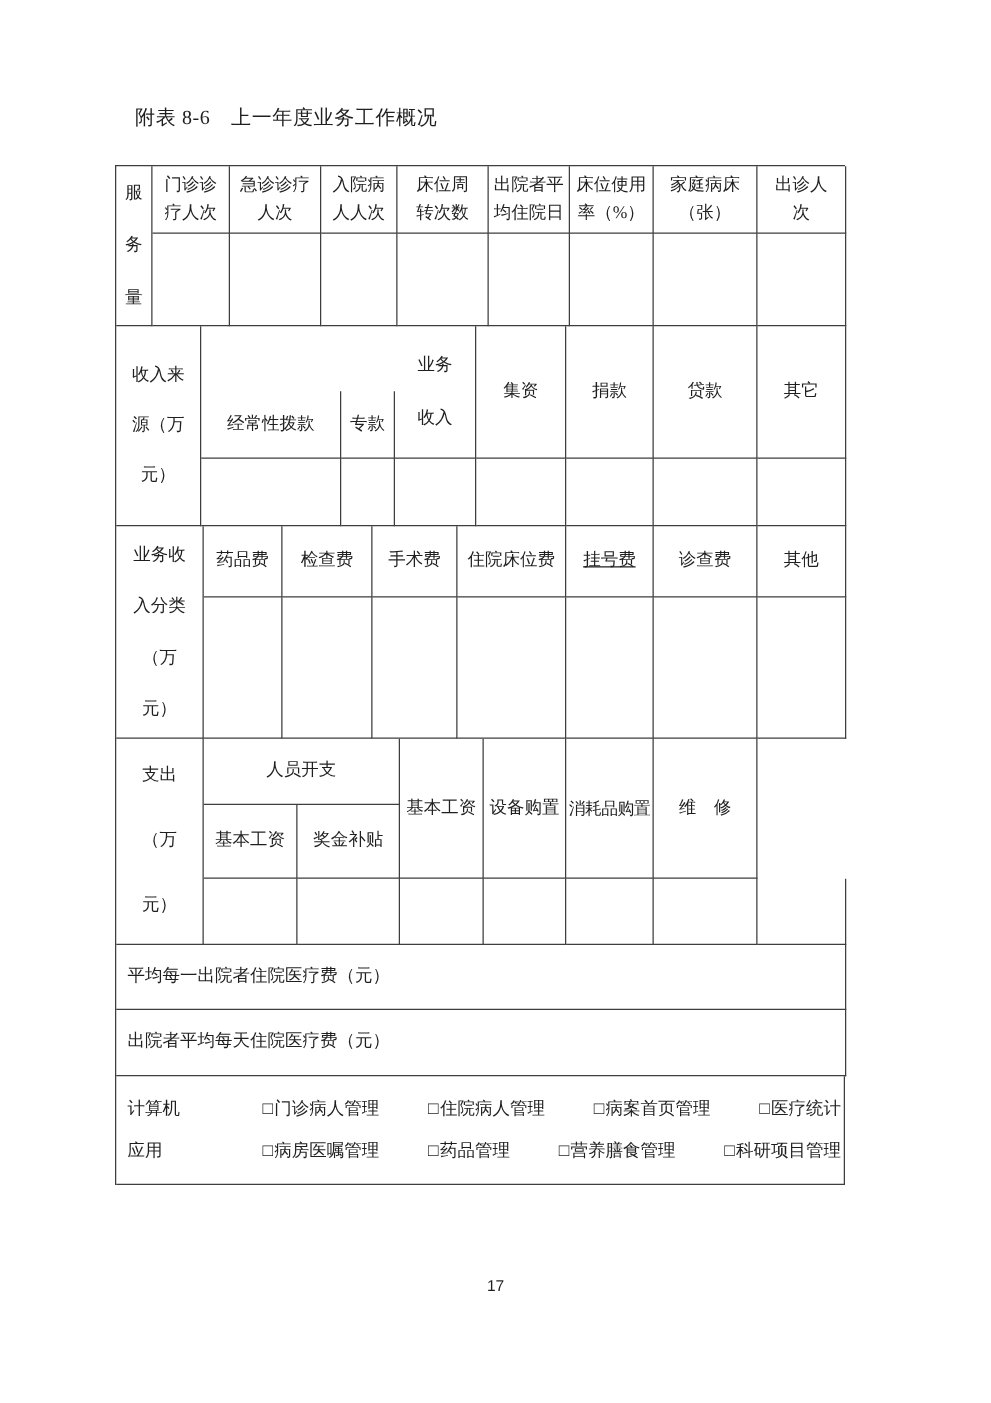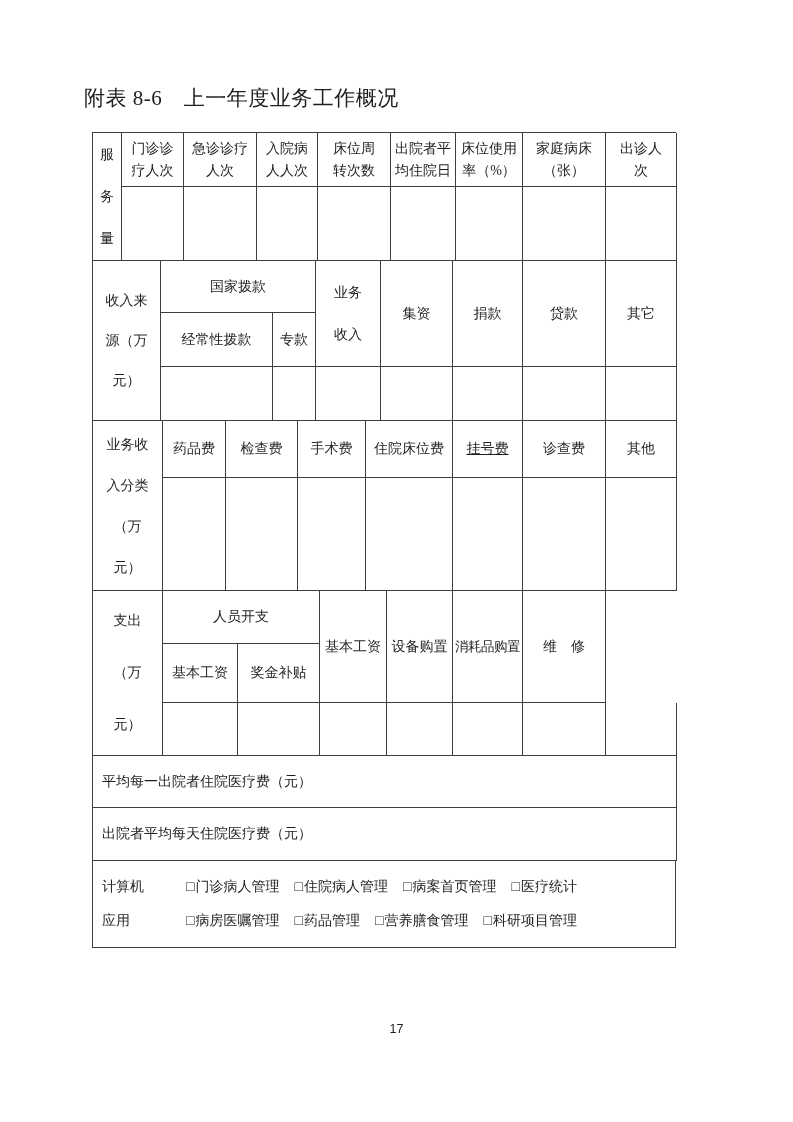--- a/index.html
+++ b/index.html
@@ -5,22 +5,22 @@
   * { margin: 0; padding: 0; box-sizing: border-box; }
   html,body { width: 793px; height: 1122px; background: #ffffff; }
   body {
     position: relative;
     font-family: "Liberation Serif", "DejaVu Serif", serif;
     color: #1f1f1f;
     -webkit-font-smoothing: antialiased;
   }
   .title {
     position: absolute;
-    left: 84px; top: 84px;
-    font-size: 21px;
+    left: 108px; top: 84px;
+    font-size: 16px;
     letter-spacing: 0.5px;
     white-space: pre;
   }
   .tbl {
     position: absolute;
     left: 92px; top: 132px;
     width: 584px;
     border-top: 1px solid #3e3e3e;
     border-left: 1px solid #3e3e3e;
   }
@@ -51,21 +51,21 @@
   }
   .cmp {
     border-right: 1px solid #3e3e3e;
     border-bottom: 1px solid #3e3e3e;
     height: 87px;
     display: flex;
     flex-direction: column;
     justify-content: space-evenly;
     font-size: 14px;
   }
-  .cmp-line { display: flex; align-items: center; padding-left: 9px; }
+  .cmp-line { display: flex; align-items: center; padding-left: 9px; gap: 24px; }
   .cmp-label { width: 84px; flex: 0 0 84px; }
   .cmp-item { margin-right: 15px; white-space: nowrap; }
   .cmp-item .box { margin-right: 1px; }
   .pageno {
     position: absolute;
     left: 0; top: 1022px;
     width: 793px;
     text-align: center;
     font-size: 12.5px;
     font-family: "Liberation Sans", sans-serif;
@@ -105,21 +105,20 @@
     <div class="c" style="grid-area:2/6/3/7;"></div>
     <div class="c" style="grid-area:2/7/3/8;"></div>
     <div class="c" style="grid-area:2/8/3/9;"></div>
     <div class="c" style="grid-area:2/9/3/10;"></div>
   </div>
 
   <div class="sec" style="grid-template-columns:68px 112px 43px 65px 72px 70px 83px 71px; grid-template-rows:52px 54px 54px;">
     <div class="c lab3" style="grid-area:1/1/4/2;">收入来
 源（万
 元）</div>
-    <div class="c" style="grid-area:1/2/2/4;">国家拨款</div>
     <div class="c wide2" style="grid-area:1/4/3/5;">业务
 收入</div>
     <div class="c" style="grid-area:1/5/3/6;">集资</div>
     <div class="c" style="grid-area:1/6/3/7;">捐款</div>
     <div class="c" style="grid-area:1/7/3/8;">贷款</div>
     <div class="c" style="grid-area:1/8/3/9;">其它</div>
     <div class="c" style="grid-area:2/2/3/3;">经常性拨款</div>
     <div class="c" style="grid-area:2/3/3/4;">专款</div>
     <div class="c" style="grid-area:3/2/4/3;"></div>
     <div class="c" style="grid-area:3/3/4/4;"></div>

